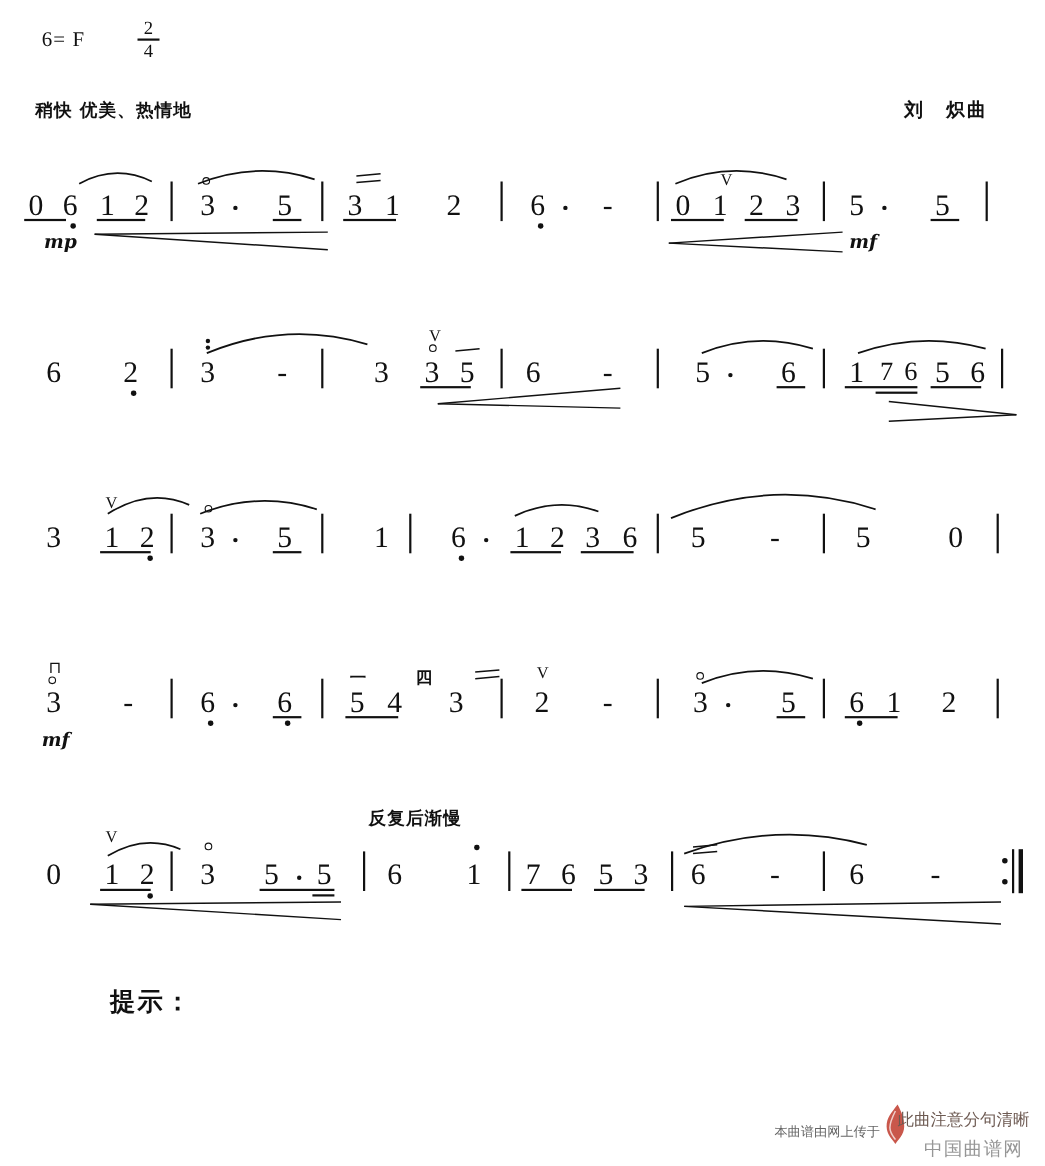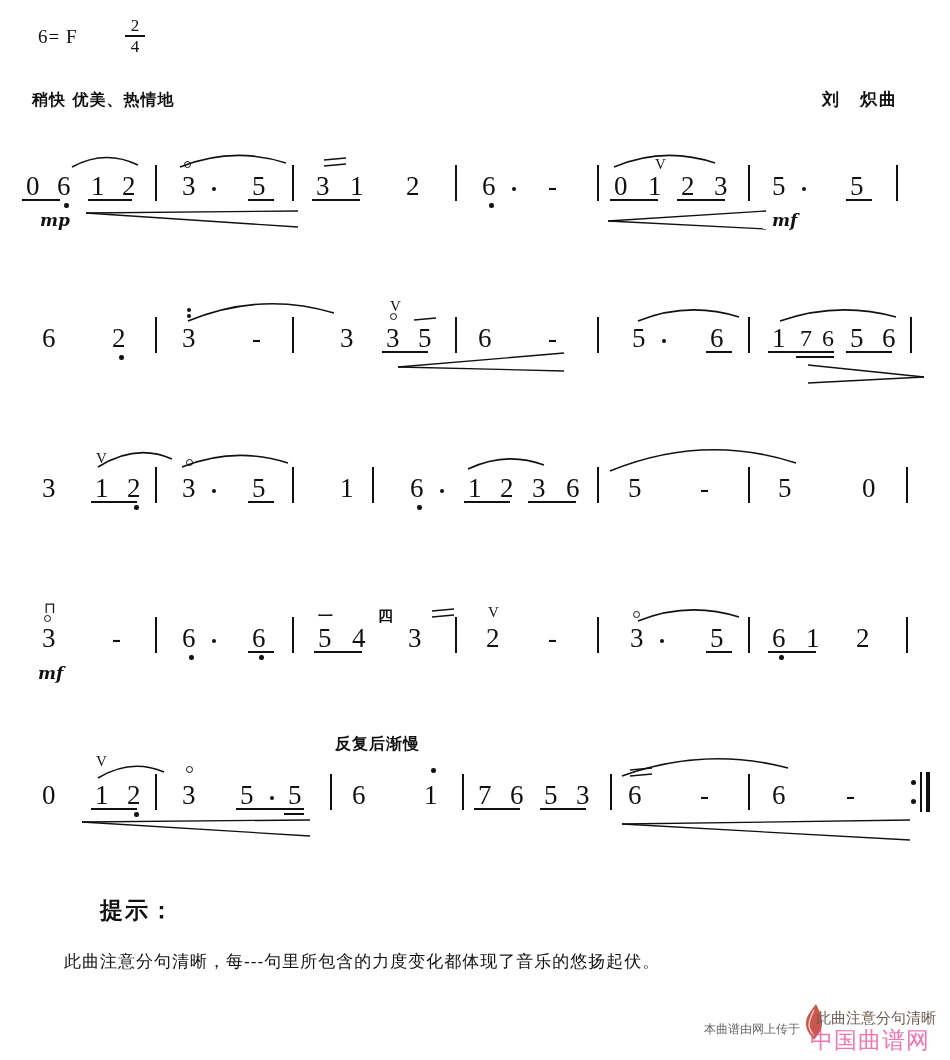--- a/index.html
+++ b/index.html
@@ -204,22 +204,22 @@
   }
   .wm-logo {
     position: absolute;
     right: 118px; bottom: 18px;
     width: 36px; height: 40px;
   }
   .wm-ghost {
     position: absolute;
     right: 20px; bottom: 4px;
     font-family: "DejaVu Serif", serif;
-    font-size: 23px;
-    color: #ec4899;
+    font-size: 17px;
+    color: #737373;
     opacity: .75;
     letter-spacing: 1px;
   }
 </style>
 </head>
 <body>
 
 <div class="sheet">
 
   <div class="key-sig">6= F</div>
@@ -583,21 +583,20 @@
     </div>
     <div class="hair" style="left:622px;top:58px;">
       <svg width="290" height="28">
           <path d="M0,6 L288,22" stroke="#111" stroke-width="1.3" fill="none"></path>
           <path d="M0,6 L288,2" stroke="#111" stroke-width="1.3" fill="none"></path>
         </svg>
     </div>
   </div>
 
   <div class="tip-title">提示：</div>
-  <div class="tip-body">此曲注意分句清晰，每---句里所包含的力度变化都体现了音乐的悠扬起伏。</div>
 
   <div class="wm-logo">
     <svg width="36" height="40" viewBox="0 0 36 40">
       <path d="M20,2 C14,10 10,14 10,22 C10,30 16,34 18,38 C20,34 26,30 26,22 C26,14 24,10 20,2 Z" fill="#c0392b" opacity="0.85"></path>
       <path d="M18,8 C15,14 13,18 13,23 C13,28 16,31 18,34" fill="none" stroke="#ffffff" stroke-width="1.4" opacity="0.7"></path>
     </svg>
   </div>
   <div class="wm-source">此曲注意分句清晰</div>
   <div class="wm-upload">本曲谱由网上传于</div>
   <div class="wm-ghost">中国曲谱网</div>

